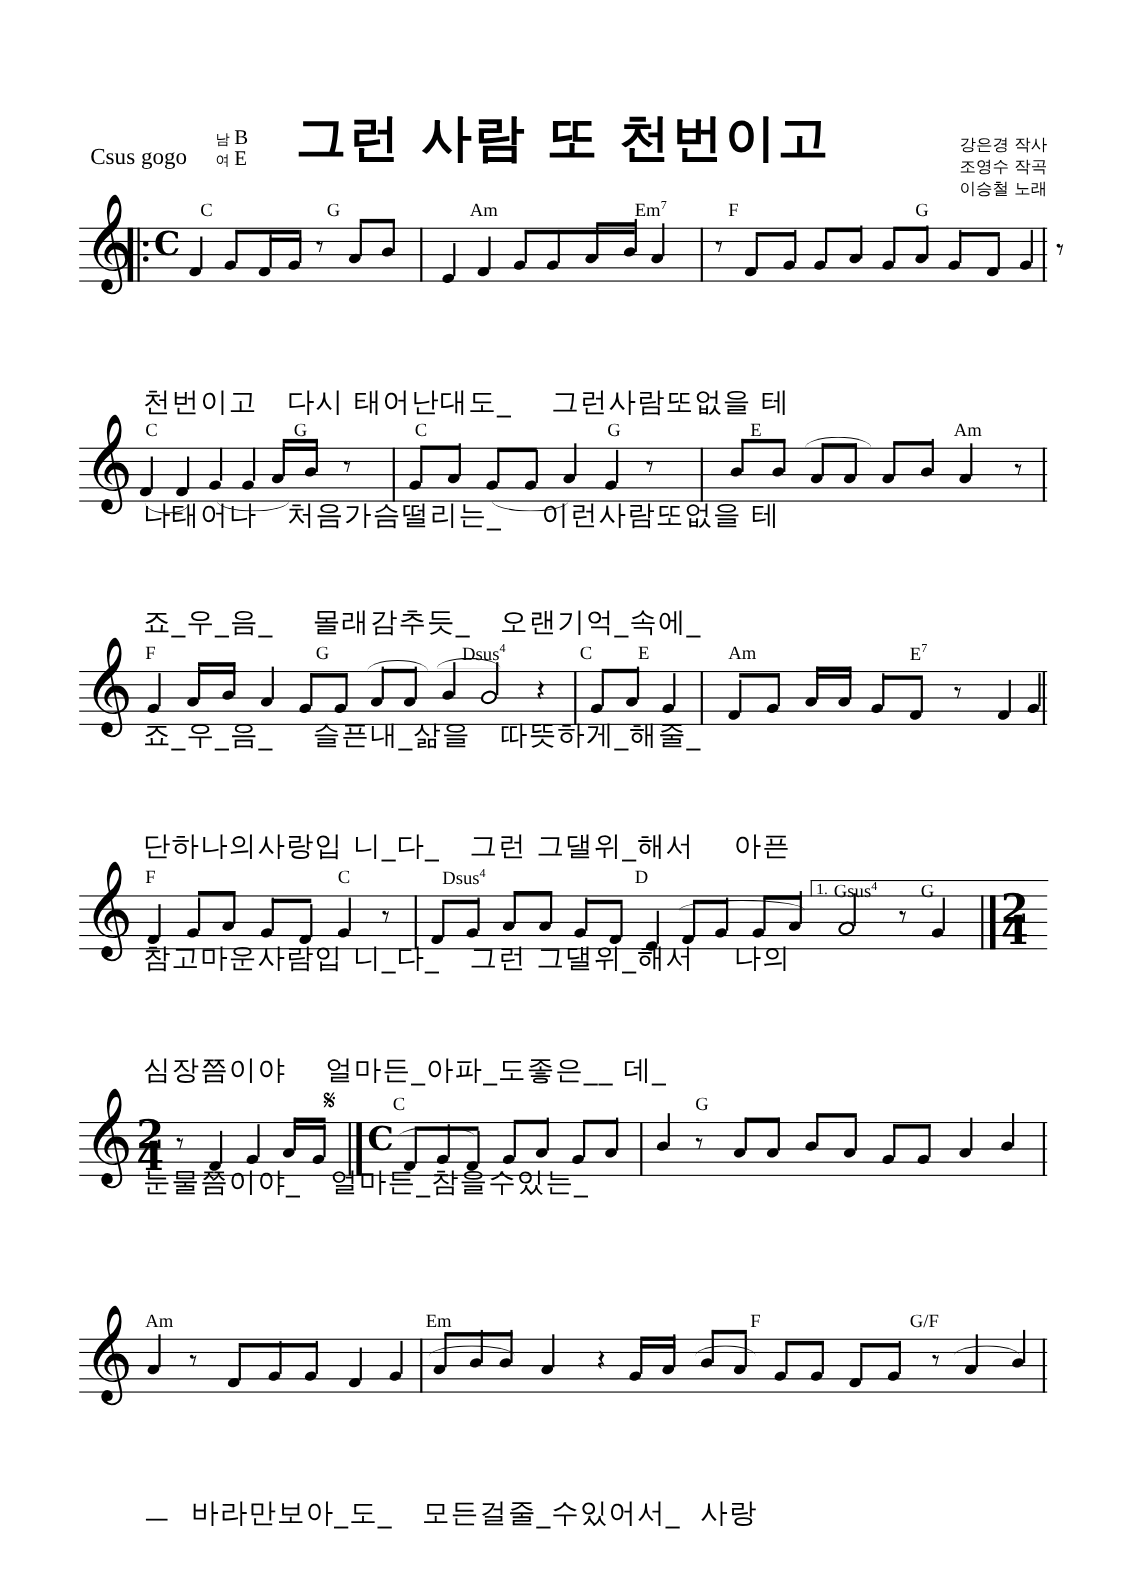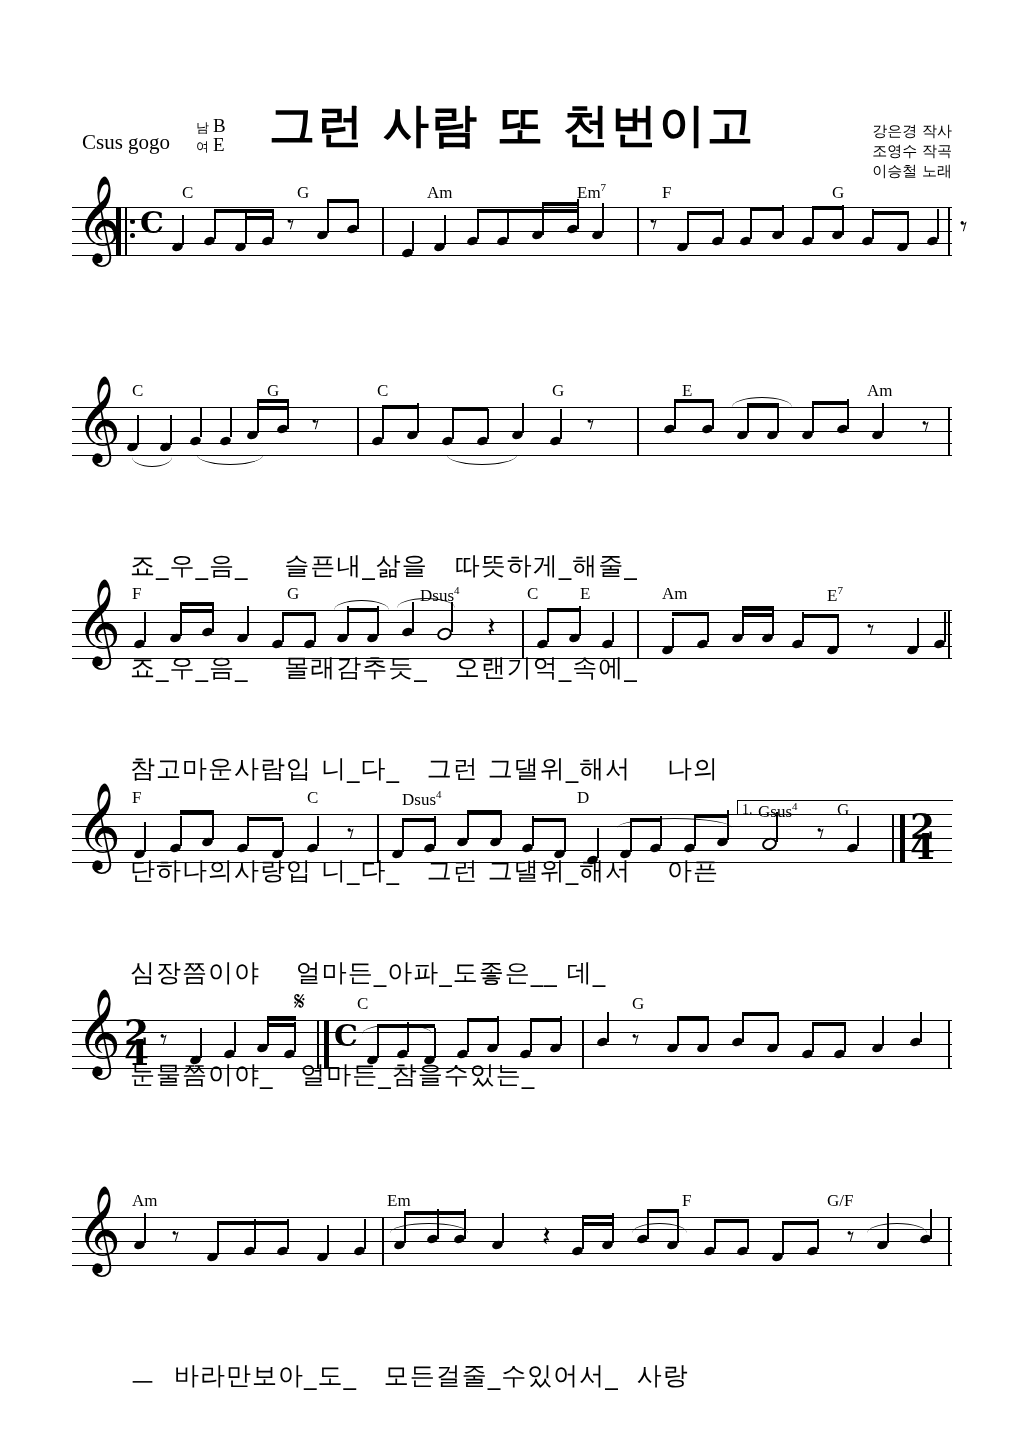--- a/index.html
+++ b/index.html
@@ -342,20 +342,24 @@
       <div class="note" style="left:790px; top:52px;"></div>
       <div class="stem" style="left:800px; top:24px;"></div>
       <div class="note" style="left:825px; top:58px;"></div>
       <div class="stem" style="left:835px; top:30px;"></div>
       <div class="beam" style="left:800px; top:26px; width:37px;"></div>
       <div class="note" style="left:855px; top:52px;"></div>
       <div class="stem" style="left:865px; top:24px;"></div>
       <div class="rest" style="left:888px; top:28px;">𝄾</div>
       <div class="barline" style="left:876px;"></div>
     </div>
+    <div class="lyrics">
+      <span class="lyric-line">천번이고   다시 태어난대도_    그런사람또없을 테</span>
+      <span class="lyric-line">나태어나   처음가슴떨리는_    이런사람또없을 테</span>
+    </div>
   </div>
 
   <div class="system" style="top:385px;">
     <div class="staff-area">
       <div class="stafflines">
         <div class="sl0"></div>
           <div class="sl1"></div>
           <div class="sl2"></div>
           <div class="sl3"></div>
           <div class="sl4"></div>
@@ -421,22 +425,22 @@
       <div class="stem" style="left:740px; top:18px;"></div>
       <div class="note" style="left:765px; top:40px;"></div>
       <div class="stem" style="left:775px; top:14px;"></div>
       <div class="beam" style="left:740px; top:16px; width:36px;"></div>
       <div class="note" style="left:800px; top:46px;"></div>
       <div class="stem" style="left:810px; top:18px;"></div>
       <div class="rest" style="left:850px; top:28px;">𝄾</div>
       <div class="barline" style="left:876px;"></div>
     </div>
     <div class="lyrics">
+      <span class="lyric-line">죠_우_음_    몰래감추듯_   오랜기억_속에_</span>
       <span class="lyric-line">죠_우_음_    슬픈내_삶을   따뜻하게_해줄_</span>
-      <span class="lyric-line">죠_우_음_    몰래감추듯_   오랜기억_속에_</span>
     </div>
   </div>
 
   <div class="system" style="top:588px;">
     <div class="staff-area">
       <div class="stafflines">
         <div class="sl0"></div>
           <div class="sl1"></div>
           <div class="sl2"></div>
           <div class="sl3"></div>
@@ -507,22 +511,22 @@
       <div class="stem" style="left:765px; top:30px;"></div>
       <div class="beam" style="left:730px; top:26px; width:37px;"></div>
       <div class="rest" style="left:795px; top:28px;">𝄾</div>
       <div class="note" style="left:835px; top:58px;"></div>
       <div class="stem" style="left:845px; top:30px;"></div>
       <div class="note" style="left:862px; top:52px;"></div>
       <div class="stem" style="left:872px; top:24px;"></div>
       <div class="barline" style="left:876px;"></div>
     </div>
     <div class="lyrics">
+      <span class="lyric-line">단하나의사랑입 니_다_   그런 그댈위_해서    아픈</span>
       <span class="lyric-line">참고마운사람입 니_다_   그런 그댈위_해서    나의</span>
-      <span class="lyric-line">단하나의사랑입 니_다_   그런 그댈위_해서    아픈</span>
     </div>
   </div>
 
   <div class="system" style="top:792px;">
     <div class="staff-area">
       <div class="stafflines">
         <div class="sl0"></div>
           <div class="sl1"></div>
           <div class="sl2"></div>
           <div class="sl3"></div>

